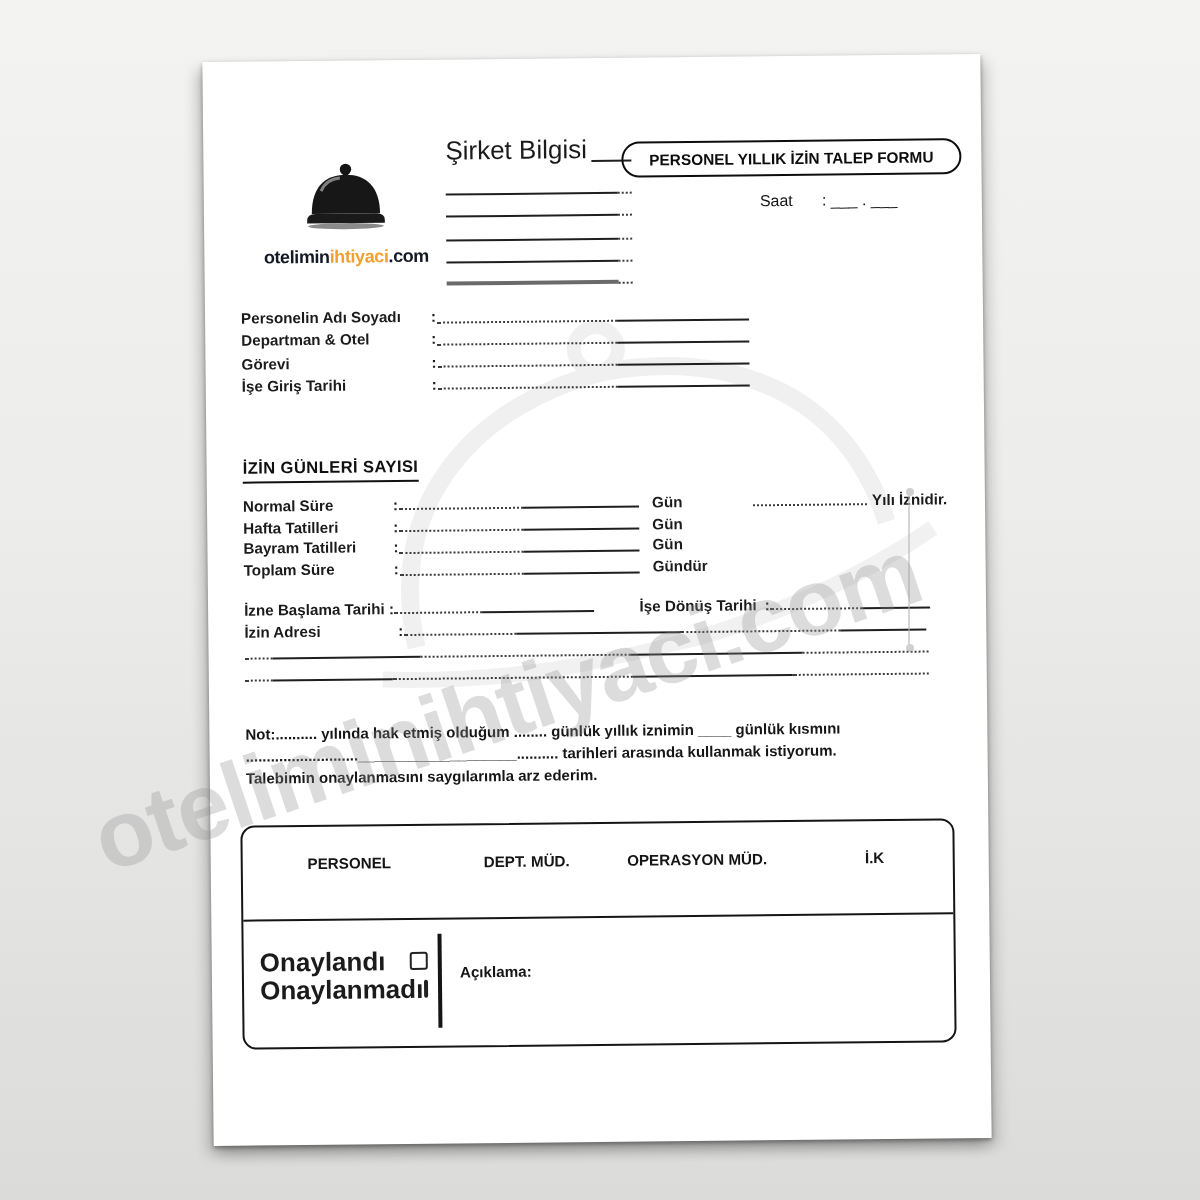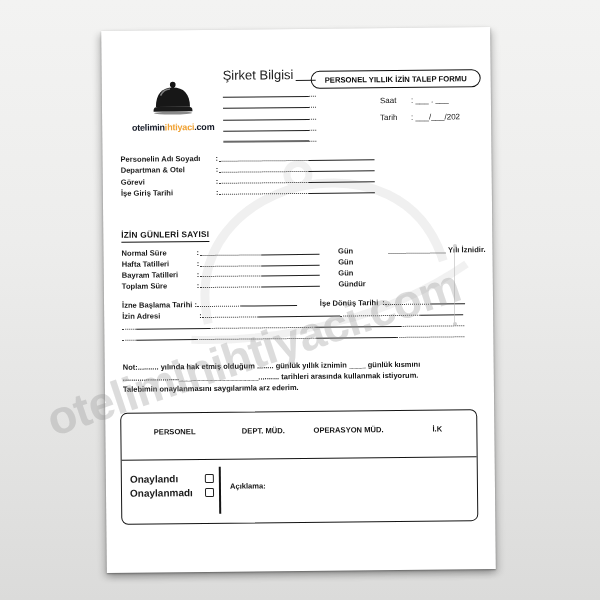--- a/index.html
+++ b/index.html
@@ -62,39 +62,39 @@
   .prow{height:11.2px;font-size:7.6px;font-weight:600;}
   .plabel{width:95px;}
 
   
   .leave{position:absolute;left:18px;top:193px;width:365px;}
   .sechead{display:inline-block;font-size:8.3px;font-weight:800;letter-spacing:.2px;
     border-bottom:1.4px solid #111;padding-bottom:1.5px;color:#111;}
   .leaverows{margin-top:5px;}
   .lrow{height:10.8px;font-size:7.6px;font-weight:600;}
   .llabel{width:75px;margin-top:33px;}
-  .lunit{margin-left:19px;width:38px;}
+  .lunit{margin-left:7px;width:38px;}
 
   
   .dates{position:absolute;left:18px;top:268px;width:343px;}
   .drow{height:10.8px;font-size:7.6px;font-weight:600;}
 
   
   .note{position:absolute;left:18px;top:331px;width:325px;
     font-size:7.5px;font-weight:600;line-height:11px;color:#161616;}
 
   
   .apbox{position:absolute;left:15px;top:382px;width:357px;height:112px;
     box-sizing:border-box;border:1.6px solid #151515;border-radius:7px;}
   .aphead{display:flex;padding-top:14px;font-size:7.6px;font-weight:700;color:#151515;}
   .apc{text-align:center;}
   .apc1{width:30%}.apc2{width:20%}.apc3{width:28%}.apc4{width:22%}
   .apdiv{position:absolute;left:0;right:0;top:46px;border-top:1.5px solid #151515;}
   .okrow{position:absolute;left:8px;width:84px;display:flex;justify-content:space-between;
-    align-items:center;font-size:10px;font-weight:600;color:#1b1b1b;}
+    align-items:center;font-size:13px;font-weight:600;color:#1b1b1b;}
   .ok1{top:60px}.ok2{top:74px}
   .cbx{width:7px;height:7px;border:1.2px solid #222;border-radius:1.5px;background:#fff;}
   .vline{position:absolute;left:97px;top:54px;width:1.5px;height:47px;background:#151515;}
   .aciklama{position:absolute;left:108px;top:69px;font-size:7.6px;font-weight:700;color:#151515;}
 </style>
 </head>
 <body>
 
 <div class="page">
 
@@ -143,24 +143,20 @@
       </div>
   </div>
 
   <div class="titlebox">PERSONEL YILLIK İZİN TALEP FORMU</div>
 
   <div class="meta">
     <div class="mrow">
       <span class="mlabel">Saat</span>
       <span>: ___ . ___</span>
     </div>
-    <div class="mrow">
-      <span class="mlabel">Tarih</span>
-      <span>: ___/___/202</span>
-    </div>
   </div>
 
   <div class="personnel">
     <div class="row prow">
       <span class="plabel">Personelin Adı Soyadı</span>
       <span>:</span>
       <span class="dl" style="width:90px"></span>
       <span class="sl" style="width:66px"></span>
     </div>
     <div class="row prow">

